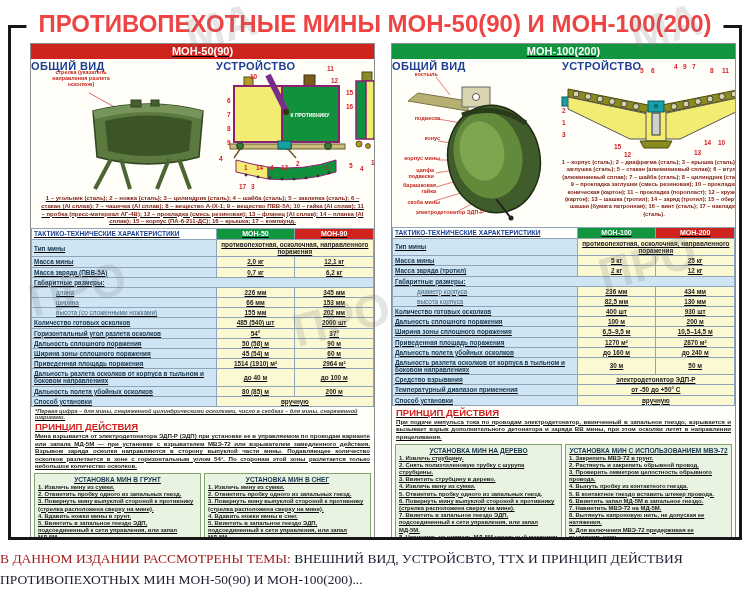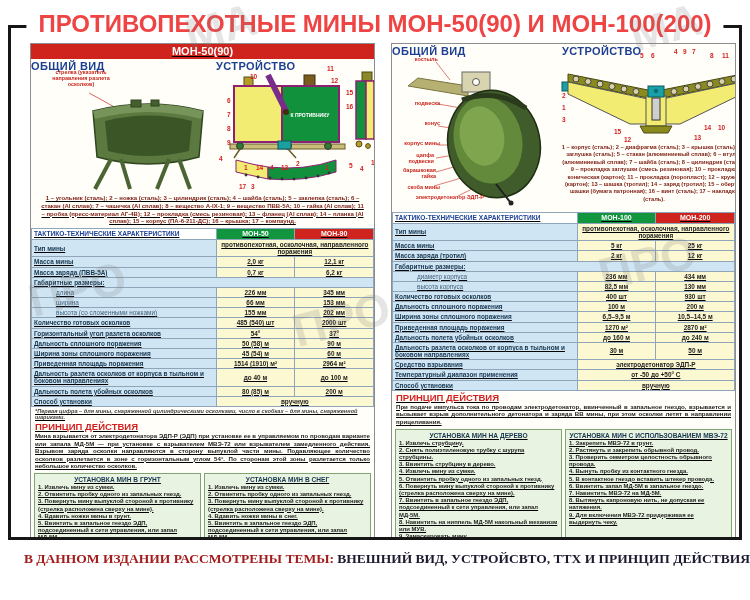--- a/index.html
+++ b/index.html
@@ -41,22 +41,22 @@
   .ibox { flex:1; border:1px solid #7fa571; background:#e9f3e1; padding:2px 3px; }
   .i-title { text-align:center; font-weight:700; font-size:6.6px; color:#16354e; margin-bottom:1px; }
   .step { font-size:5.9px; font-weight:700; color:#222; line-height:1.22; }
 
   .callout { position:absolute; font-size:6.5px; font-weight:700; color:#d41f1f; z-index:2; }
   .ph-lb { font-size:5.5px; color:#c8251d; text-align:right; line-height:1.12; }
   .note-lb { font-size:5.4px; color:#c8251d; text-align:center; line-height:1.15; }
   .wm { font-size:46px; font-weight:700; color:rgba(125,125,125,.20); transform:rotate(-15deg); }
 
   .wm-layer { position:absolute; inset:0; z-index:6; pointer-events:none; }
-  .banner { position:absolute; left:0; right:0; top:549px; text-align:right;
-            font-family:"Liberation Serif",serif; font-weight:700; font-size:13.5px; line-height:1.55; color:#1b1b2f; }
+  .banner { position:absolute; left:0; right:0; top:549px; text-align:left;
+            font-family:"Liberation Serif",serif; font-weight:400; font-size:13.5px; line-height:1.55; color:#1b1b2f; }
   .banner .lead { color:#a31d1d; }
   svg { position:absolute; }
 </style>
 </head>
 <body>
 
 <div class="title">ПРОТИВОПЕХОТНЫЕ МИНЫ МОН-50(90) И МОН-100(200)</div>
 
 <div class="frame">
   <div class="panels">
@@ -266,20 +266,21 @@
               <div class="step">5. Ввинтить в запальное гнездо ЭДП, подсоединенный к сети управления, или запал МД-5М.</div>
               <div class="step">6. Навинтить на ниппель МД-5М накольный механизм или МУВ.</div>
             </div>
 
         </div>
       </div>
 
     </div>
 
     <div class="panel">
+      <div class="panel-header ph-green">МОН-100(200)</div>
 
       <div class="diagram dgm-right">
         <span class="sec-title" style="left:0;width:170px;">ОБЩИЙ ВИД</span>
         <span class="sec-title" style="left:170px;width:188px;">УСТРОЙСТВО</span>
 
         <svg style="left:0;top:0;" width="170" height="168" viewBox="0 0 170 168">
           <path d="M44 18 L58 36 M46 60 L80 66 M46 82 L72 86 M46 101 L64 101 M44 114 L68 110 M44 128 L72 120 M42 142 L76 132 M66 152 L94 138" stroke="#c8251d" stroke-width="0.6" fill="none"></path>
           <polygon points="16,42 76,52 76,42 26,34" fill="#b6b072" stroke="#7a7440"></polygon>
           <rect x="70" y="28" width="28" height="20" fill="#d8d4b0" stroke="#666"></rect>
           <circle cx="84" cy="38" r="3.5" fill="#fffef8" stroke="#555"></circle>
@@ -479,13 +480,14 @@
 <div class="wm-layer">
     <span class="callout wm" style="left: 185px; top: 0px;">МА</span>
     <span class="callout wm" style="left: 630px; top: 0px;">МА</span>
     <span class="callout wm" style="left: 28px; top: 262px;">ПРО</span>
     <span class="callout wm" style="left: 292px; top: 292px;">ПРО</span>
     <span class="callout wm" style="left: 598px; top: 236px;">ПРО</span>
   </div>
 
 <div class="banner">
   <div><span class="lead">В ДАННОМ ИЗДАНИИ РАССМОТРЕНЫ ТЕМЫ:</span><span> ВНЕШНИЙ ВИД, УСТРОЙСВТО, ТТХ И ПРИНЦИП ДЕЙСТВИЯ</span></div>
+  <div>ПРОТИВОПЕХОТНЫХ МИН МОН-50(90) И МОН-100(200)...</div>
 </div>
 
 </body></html>

